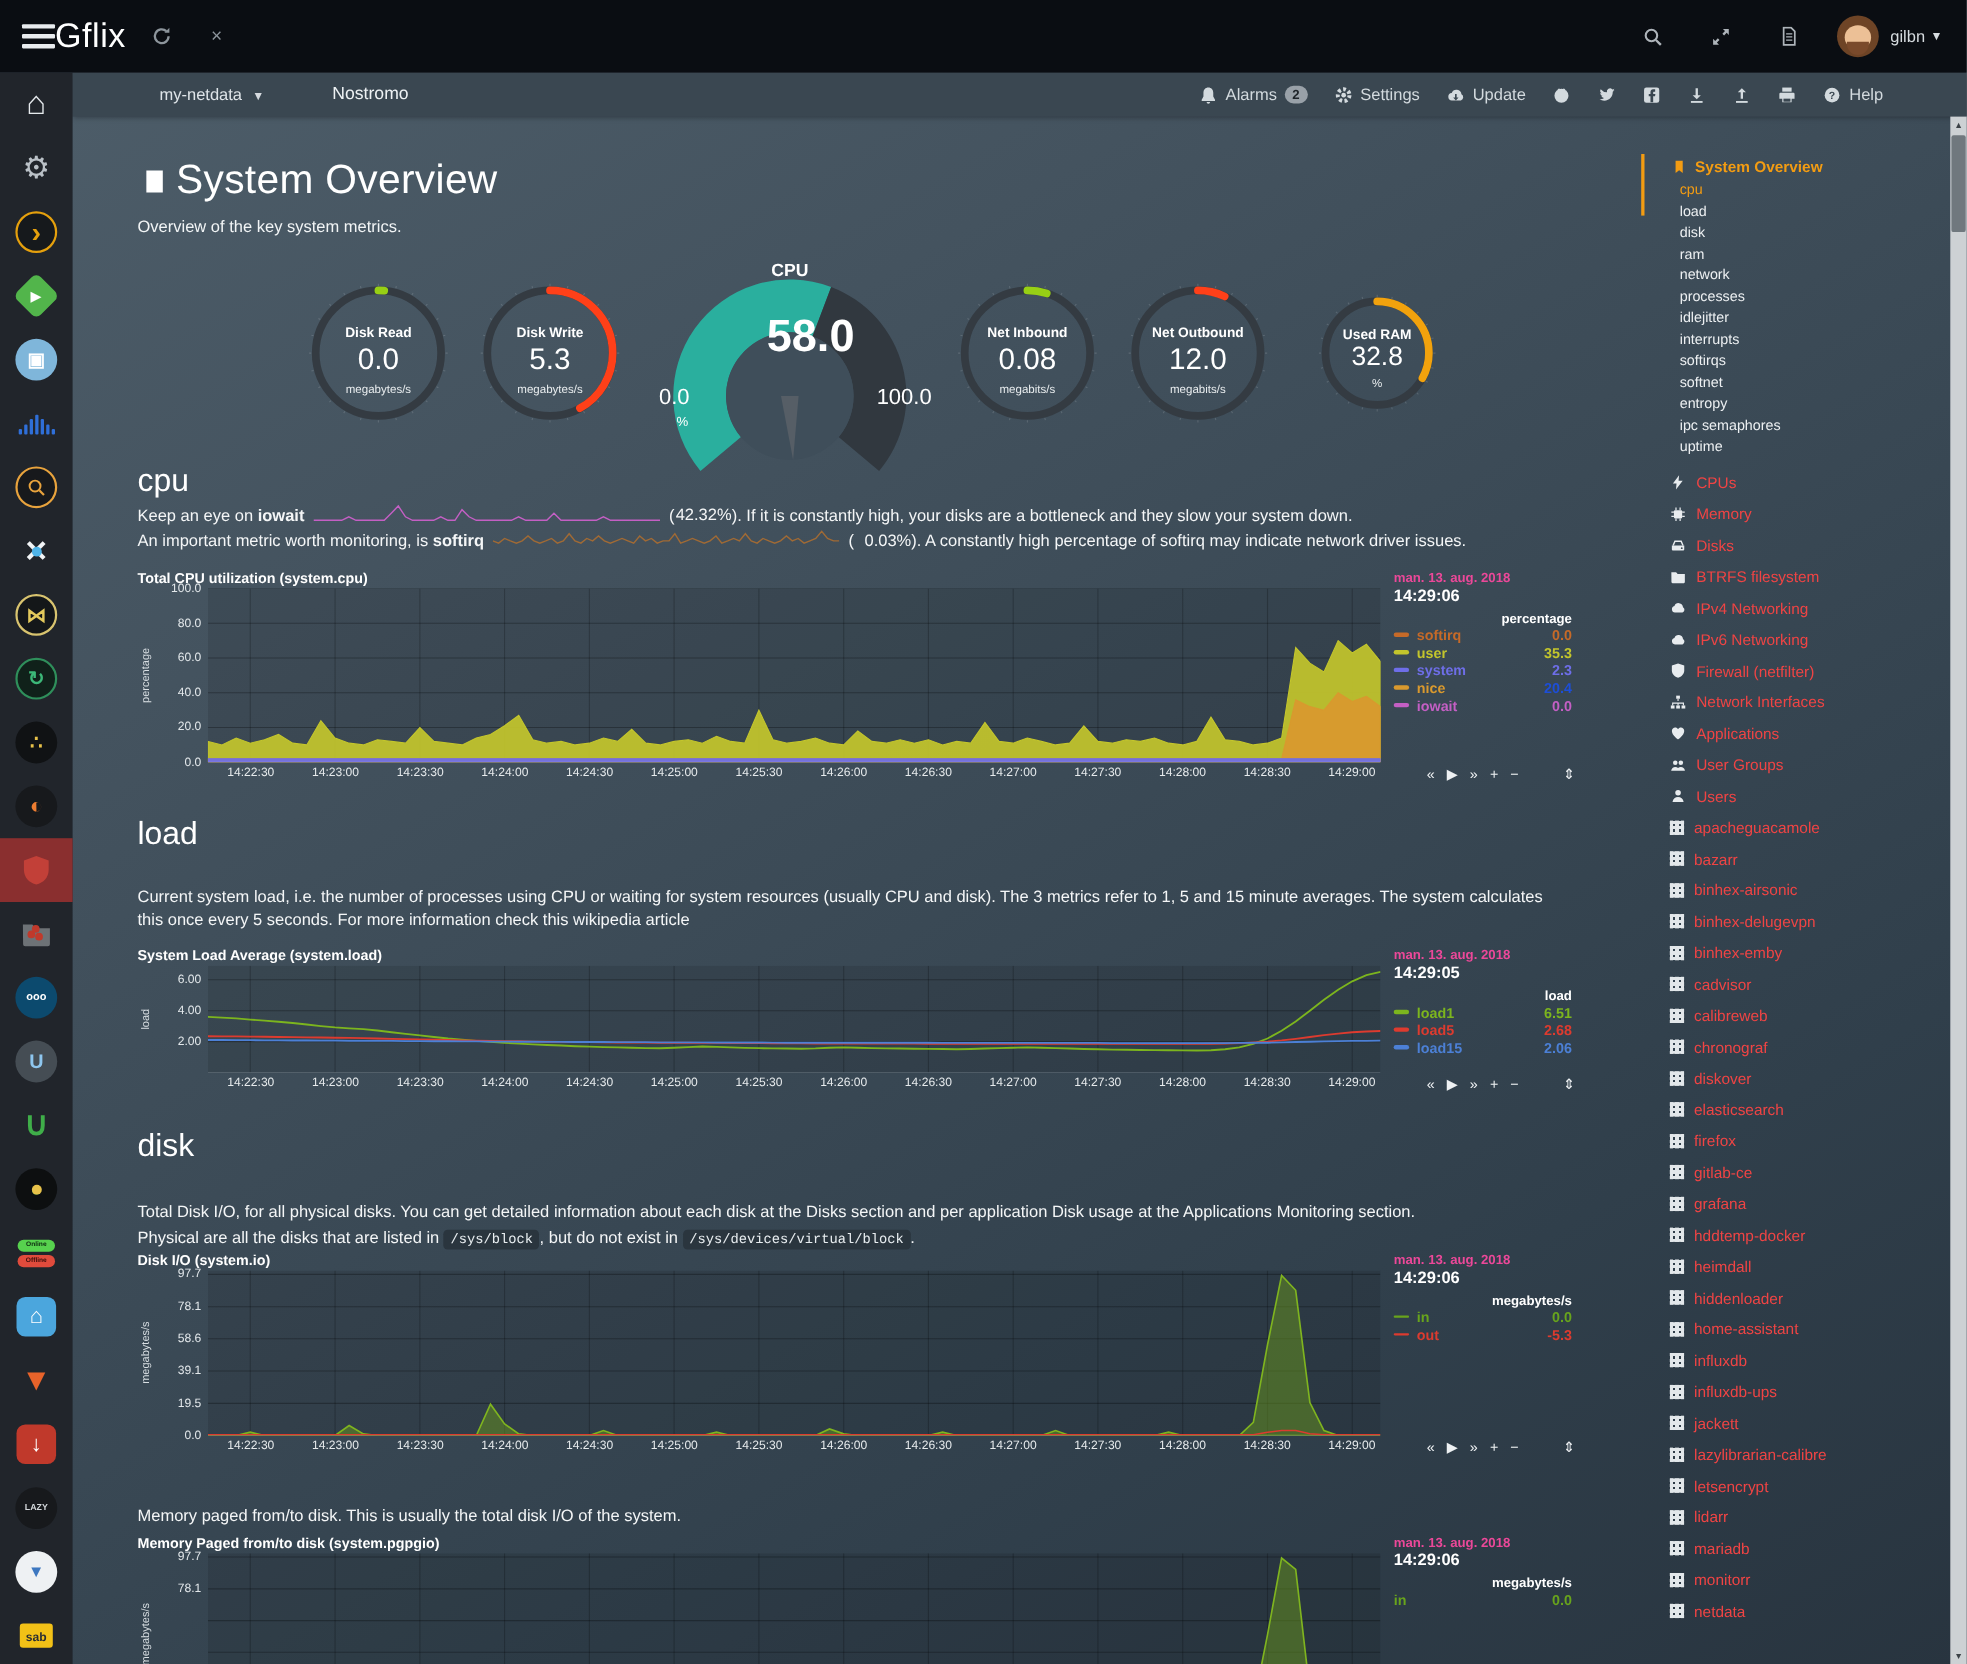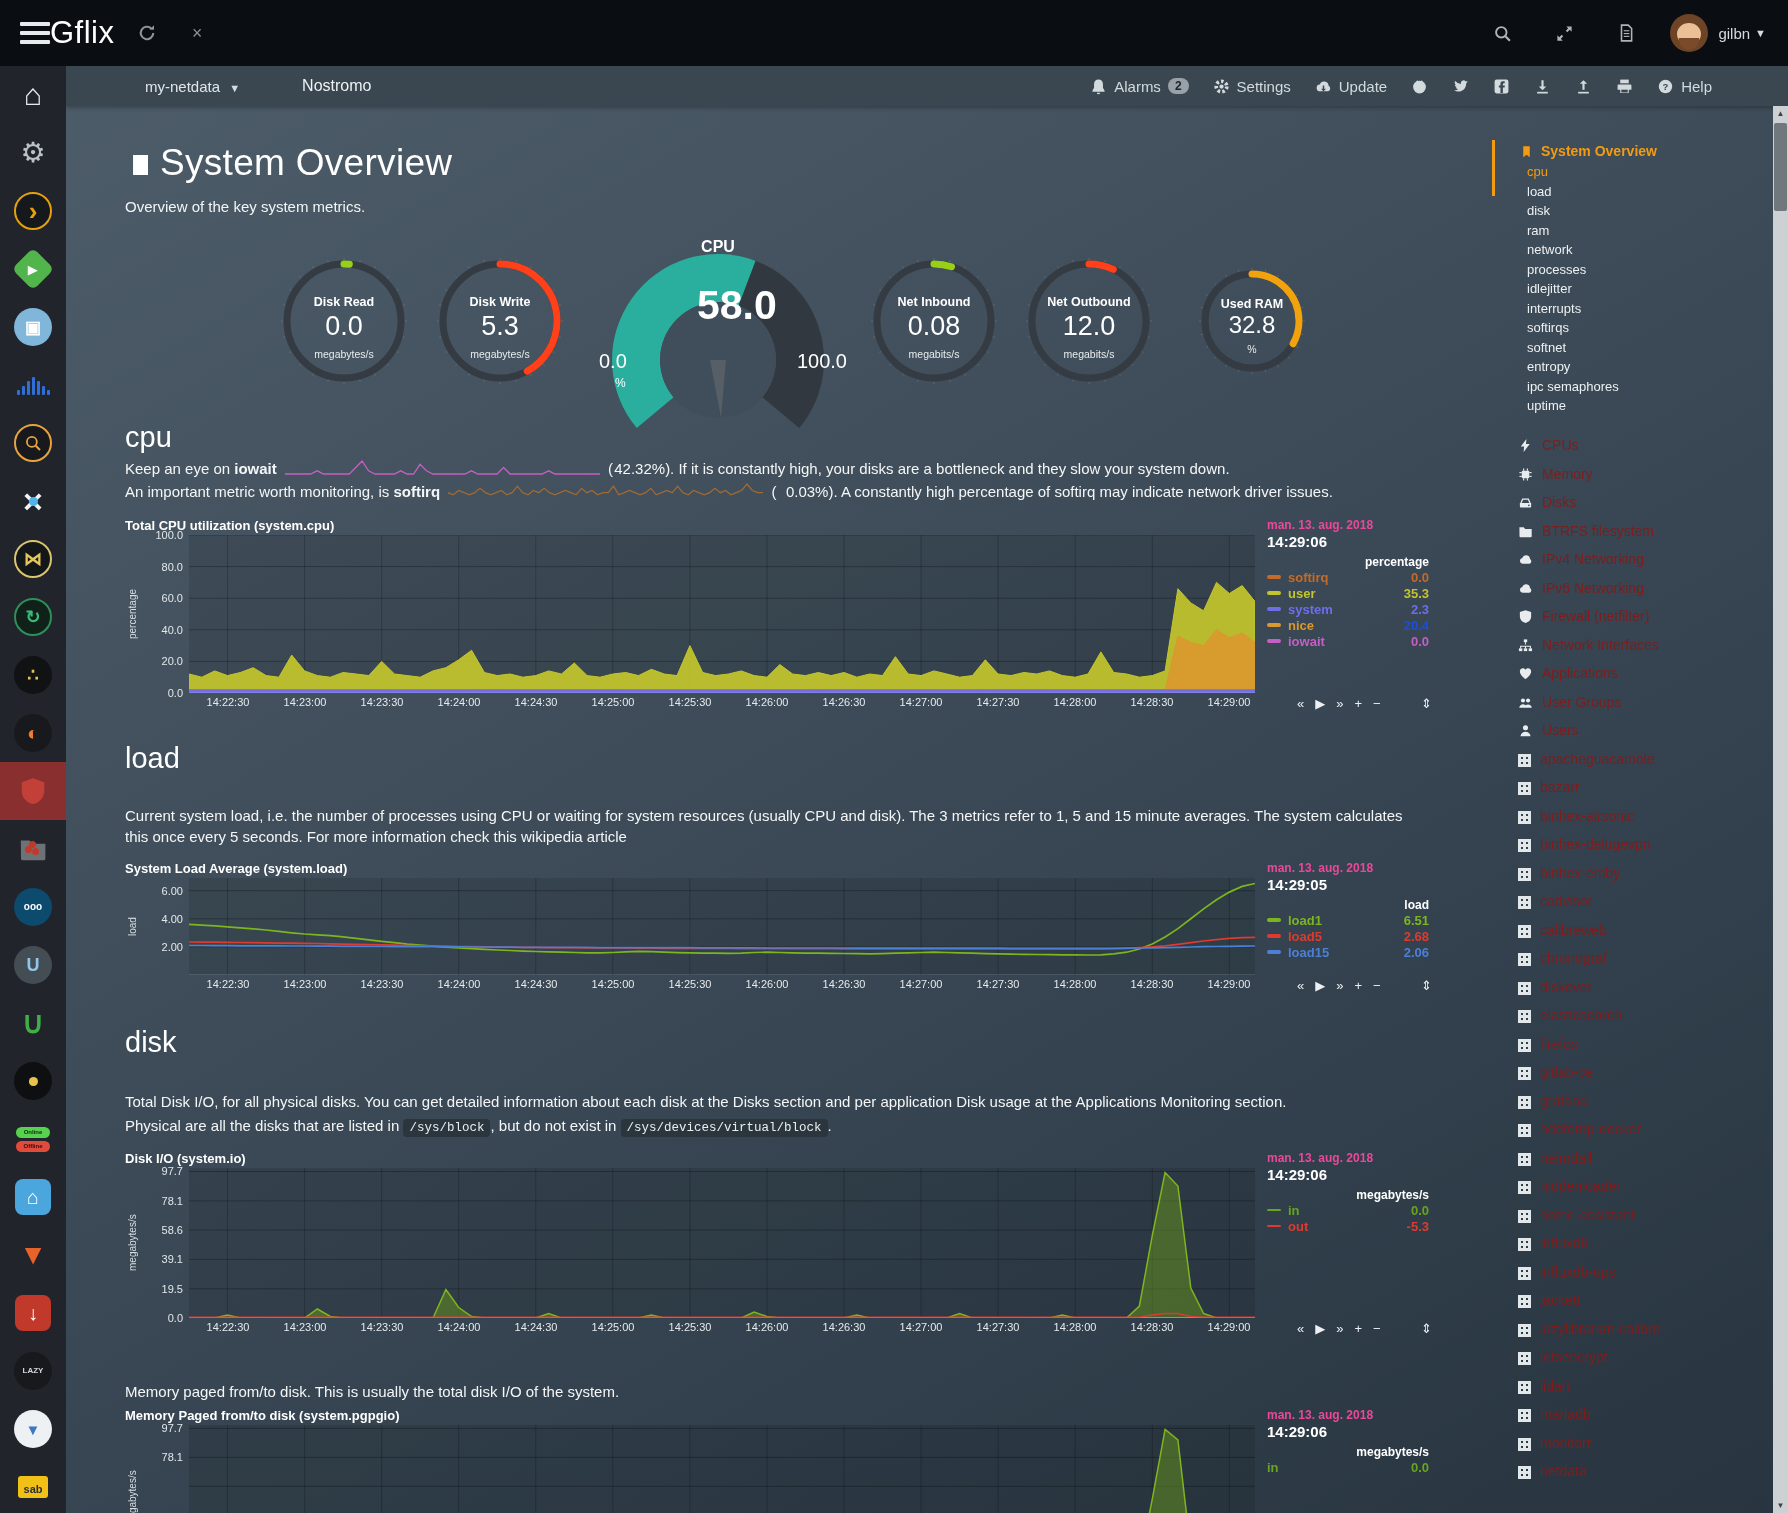--- a/index.html
+++ b/index.html
@@ -91,21 +91,21 @@
   .xticks span{position:absolute;transform:translateX(-50%);font-size:11px;color:#e6eaec;white-space:nowrap}
   .c-tb{position:absolute;left:1172px;top:0;display:flex;gap:11px;font-size:13px;color:#eef1f3}
   .c-rsz{position:absolute;left:1296px;top:0;font-size:13px;color:#eef1f3}
   
   .sidenav{position:absolute;left:1430px;top:34px;width:276px}
   .sn-rule{position:absolute;left:-4px;top:0;width:3px;height:56px;background:#f39c12}
   .sn-head{display:flex;align-items:center;gap:8px;color:#f39c12;font-size:14px;font-weight:bold;padding-left:24px;height:22px}
   .sn-sub{padding-left:31px;font-size:13px;color:#edf0f2;line-height:19.5px}
   .sn-sub .on{color:#f39c12}
   .sn-sec{margin-top:9px}
-  .sn-item{display:flex;align-items:flex-end;gap:9px;padding-left:22px;font-size:14px;color:#7f1d1d;height:28.5px}
+  .sn-item{display:flex;align-items:center;gap:9px;padding-left:22px;font-size:14px;color:#ef4444;height:28.5px}
   .sn-item svg{flex:none}
   .gridic{width:13px;height:13px;flex:none;background-image:
     repeating-linear-gradient(0deg,#e2e7ea 0 3px,transparent 3px 5px),
     repeating-linear-gradient(90deg,#e2e7ea 0 3px,transparent 3px 5px)}
   
   .ndscroll{position:absolute;right:0;top:0;bottom:0;width:15px;background:#cdd1d4;z-index:8}
   .ndscroll .arr{position:absolute;left:0;width:15px;height:15px;display:flex;align-items:center;justify-content:center;font-size:8px;color:#3c4247}
   .ndscroll .thumb{position:absolute;left:1px;width:13px;top:17px;height:88px;background:#70787e;border-radius:2px}
   svg{display:block}
 </style>
@@ -789,21 +789,21 @@
         <span class="c-rsz">⇕</span>
       </div>
           </div>
         </div>
 
       <div class="sec-h" style="margin-top:26px">disk</div>
       <div class="para" style="margin-top:32px;width:1290px">Total Disk I/O, for all physical disks. You can get detailed information about each disk at the Disks section and per application Disk usage at the Applications Monitoring section.</div>
       <div class="para" style="margin-top:3px">
         <span>Physical are all the disks that are listed in </span><code class="path">/sys/block</code><span>, but do not exist in </span><code class="path">/sys/devices/virtual/block</code><span>.</span>
       </div>
-      <div id="chart-disk" style="margin-top:12px">
+      <div id="chart-disk" style="">
           <div class="chart">
       <div class="c-title">Disk I/O (system.io)</div>
       <div class="c-body">
         <div class="ycol" style="height:150px">
           <div class="ylab">megabytes/s</div>
           <div class="yticks">
                   <span style="top:-3px">97.7</span>
                   <span style="top:27px">78.1</span>
                   <span style="top:56px">58.6</span>
                   <span style="top:85px">39.1</span>

